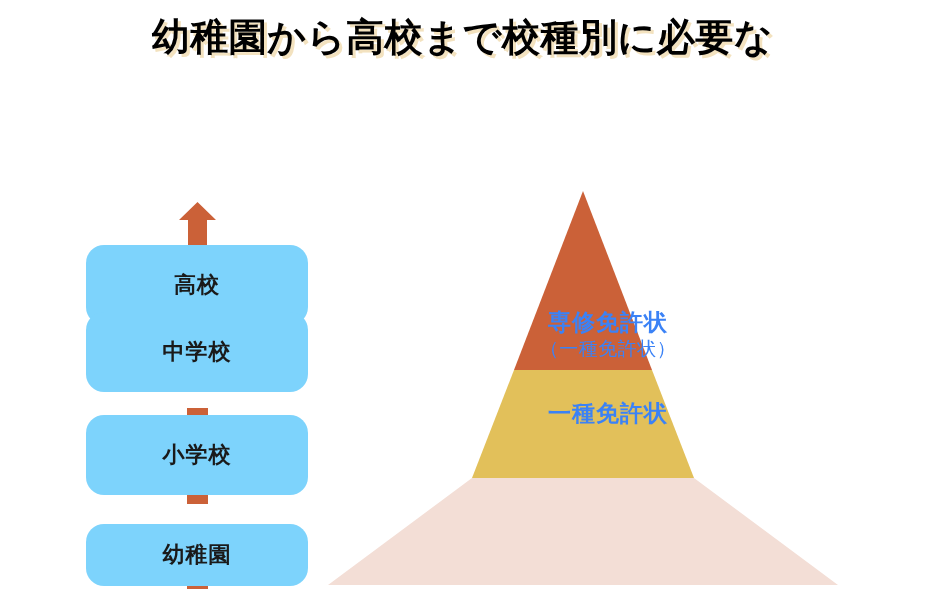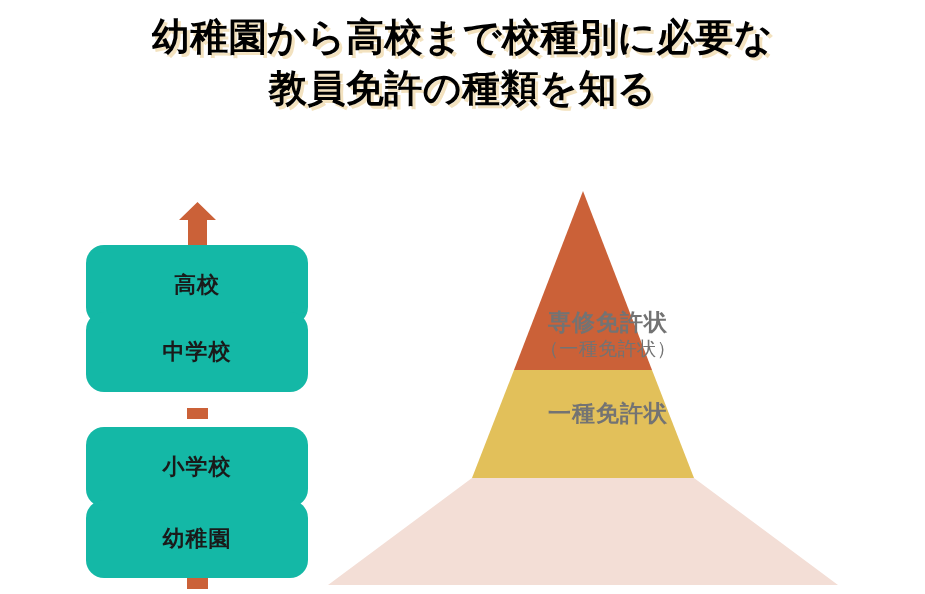--- a/index.html
+++ b/index.html
@@ -84,21 +84,21 @@
     top: 202px;
     width: 37px;
     height: 46px;
   }
   .arrow-up svg { display: block; }
 
   .stage-box {
     position: absolute;
     left: 86px;
     width: 222px;
-    background: #14b8a6;
+    background: #7dd3fc;
     border-radius: 18px;
     display: flex;
     align-items: center;
     justify-content: center;
     box-sizing: border-box;
   }
   .stage-label {
     font-size: 22px;
     font-weight: bold;
     color: #1a1a1a;
@@ -118,21 +118,21 @@
     left: 300px;
     top: 180px;
     width: 600px;
     height: 414px;
   }
   .pyramid svg { display: block; }
 
   .tier-text {
     position: absolute;
     text-align: center;
-    color: #737373;
+    color: #3b82f6;
     width: 560px;
     left: 28px;
   }
   .tier-main {
     font-size: 23px;
     font-weight: bold;
     letter-spacing: 1px;
     line-height: 1.25;
   }
   .tier-sub {
@@ -145,21 +145,20 @@
   #tier-text-2 { top: 219px; }
   #tier-text-3 { top: 328px; }
 </style>
 </head>
 <body>
 
 <div id="slide">
 
   <div class="title-block">
     <div class="title-line">幼稚園から高校まで校種別に必要な</div>
-    <div class="title-line">教員免許の種類を知る</div>
   </div>
 
 
   <div class="ladder">
 
     <div class="arrow-up">
       <svg width="37" height="46" viewBox="0 0 37 46" xmlns="http://www.w3.org/2000/svg">
         <polygon points="18.5,0 37,18 28,18 28,46 9,46 9,18 0,18" fill="#cb6138"></polygon>
       </svg>
     </div>
@@ -168,24 +167,24 @@
     <div class="connector" style="top:408px;"></div>
     <div class="connector" style="top:493px;"></div>
     <div class="connector" style="top:578px;"></div>
 
     <div class="stage-box" style="top:245px;height:80px;">
       <span class="stage-label">高校</span>
     </div>
     <div class="stage-box" style="top:312px;height:80px;">
       <span class="stage-label">中学校</span>
     </div>
-    <div class="stage-box" style="top:415px;height:80px;margin-top:12px;">
+    <div class="stage-box" style="top:415px;height:80px;">
       <span class="stage-label">小学校</span>
     </div>
-    <div class="stage-box" style="top:500px;height:78px;">
+    <div class="stage-box" style="top:524px;height:62px;">
       <span class="stage-label">幼稚園</span>
     </div>
 
   </div>
 
   <div class="pyramid">
     <svg width="600" height="414" viewBox="0 0 600 414" xmlns="http://www.w3.org/2000/svg">
 
       <polygon points="283,11 352,190 214,190" fill="#cb6138"></polygon>
       <polygon points="214,190 352,190 394,298 172,298" fill="#e2c05a"></polygon>

